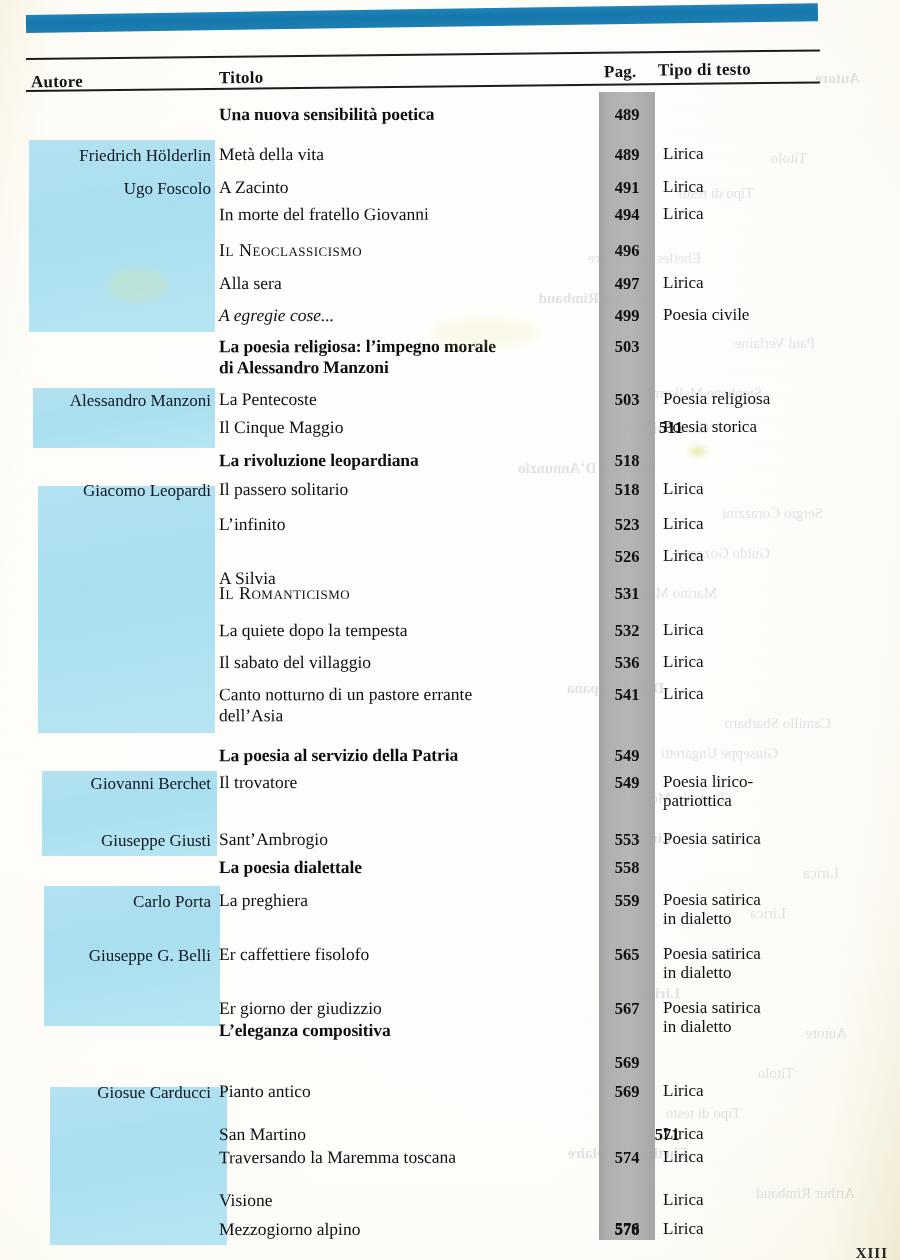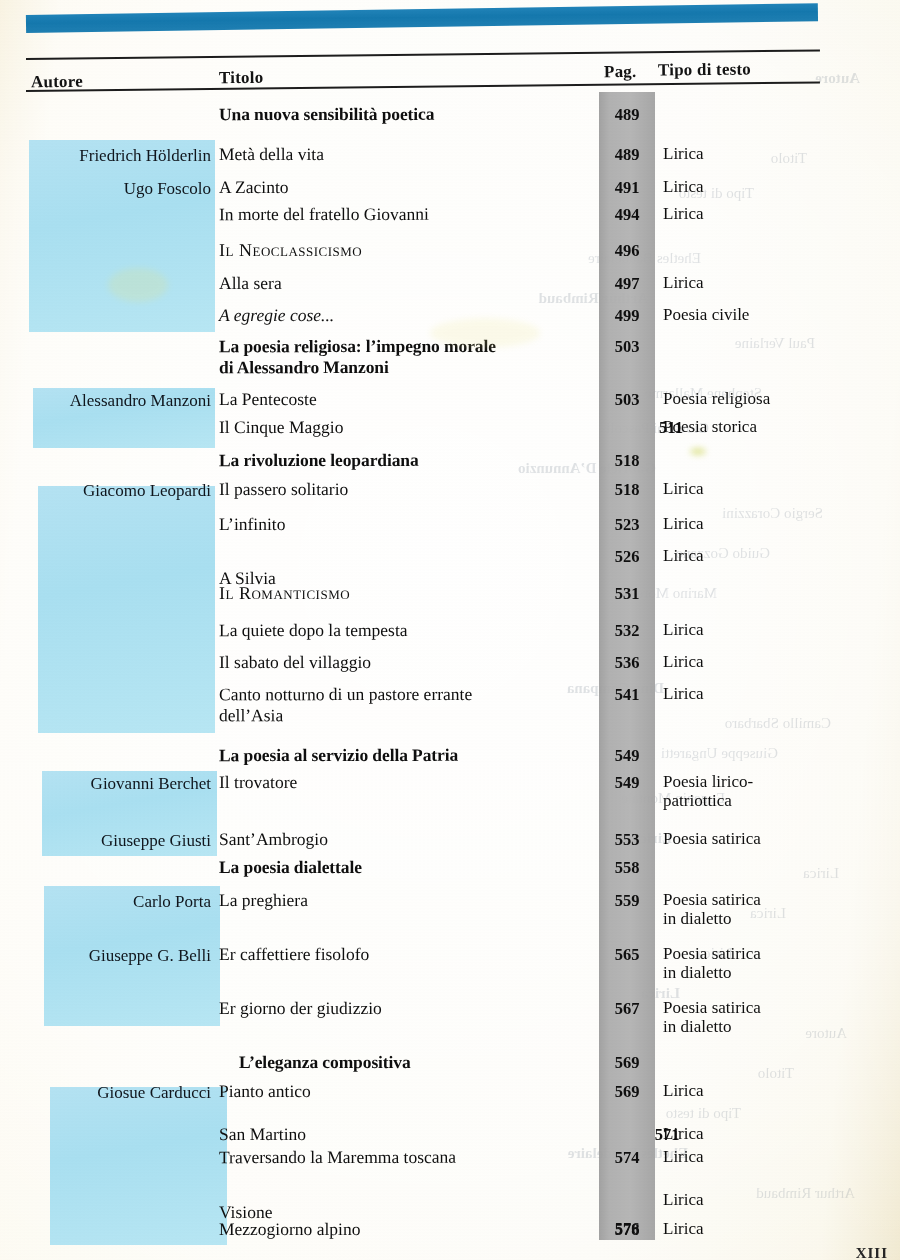--- a/index.html
+++ b/index.html
@@ -298,33 +298,33 @@
 in dialetto</div>
       <div class="author-name" style="top: 946px; left: 0px; width: 213px; padding-right: 2px; box-sizing: border-box;">Giuseppe G. Belli</div>
       <div class="title-cell" style="top: 944px; transform: rotate(-0.08deg);">Er caffettiere fisolofo</div>
       <div class="pag-cell" style="top: 945px;">565</div>
       <div class="tipo-cell" style="top: 945px;">Poesia satirica
 in dialetto</div>
       <div class="title-cell" style="top: 998px; transform: rotate(-0.08deg);">Er giorno der giudizzio</div>
       <div class="pag-cell" style="top: 999px;">567</div>
       <div class="tipo-cell" style="top: 999px;">Poesia satirica
 in dialetto</div>
-      <div class="title-cell section" style="top: 1052px; transform: rotate(-0.08deg); margin-left: 20px;">L’eleganza compositiva</div>
+      <div class="title-cell section" style="top: 1020px; transform: rotate(-0.08deg);">L’eleganza compositiva</div>
       <div class="pag-cell" style="top: 1053px;">569</div>
       <div class="author-name" style="top: 1083px; left: 0px; width: 213px; padding-right: 2px; box-sizing: border-box;">Giosue Carducci</div>
       <div class="title-cell" style="top: 1081px; transform: rotate(-0.08deg);">Pianto antico</div>
       <div class="pag-cell" style="top: 1082px;">569</div>
       <div class="tipo-cell" style="top: 1082px;">Lirica</div>
       <div class="title-cell" style="top: 1124px; transform: rotate(-0.08deg);">San Martino</div>
       <div class="pag-cell" style="top: 1125px; margin-left: 40px;">571</div>
       <div class="tipo-cell" style="top: 1125px;">Lirica</div>
       <div class="title-cell" style="top: 1147px; transform: rotate(-0.08deg);">Traversando la Maremma toscana</div>
       <div class="pag-cell" style="top: 1148px;">574</div>
       <div class="tipo-cell" style="top: 1148px;">Lirica</div>
-      <div class="title-cell" style="top: 1190px; transform: rotate(-0.08deg); margin-top: 12px;">Visione</div>
+      <div class="title-cell" style="top: 1190px; transform: rotate(-0.08deg);">Visione</div>
       <div class="pag-cell" style="top: 1219px;">576</div>
       <div class="tipo-cell" style="top: 1191px;">Lirica</div>
       <div class="title-cell" style="top: 1219px; transform: rotate(-0.08deg);">Mezzogiorno alpino</div>
       <div class="pag-cell" style="top: 1220px;">578</div>
       <div class="tipo-cell" style="top: 1220px;">Lirica</div>
     </div>
 
   <div class="smudge" style="left:690px; top:448px; width:16px; height:7px; background:#c9d24a; opacity:.55;"></div>
   <div class="smudge" style="left:108px; top:268px; width:60px; height:34px; background:#e8e27a; opacity:.20;"></div>
   <div class="smudge" style="left:430px; top:318px; width:110px; height:30px; background:#ece588; opacity:.16;"></div>

